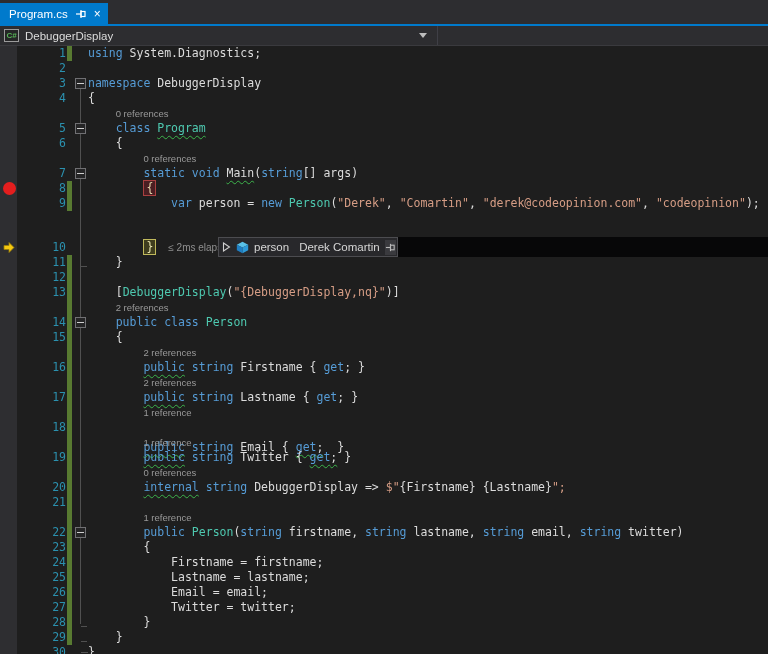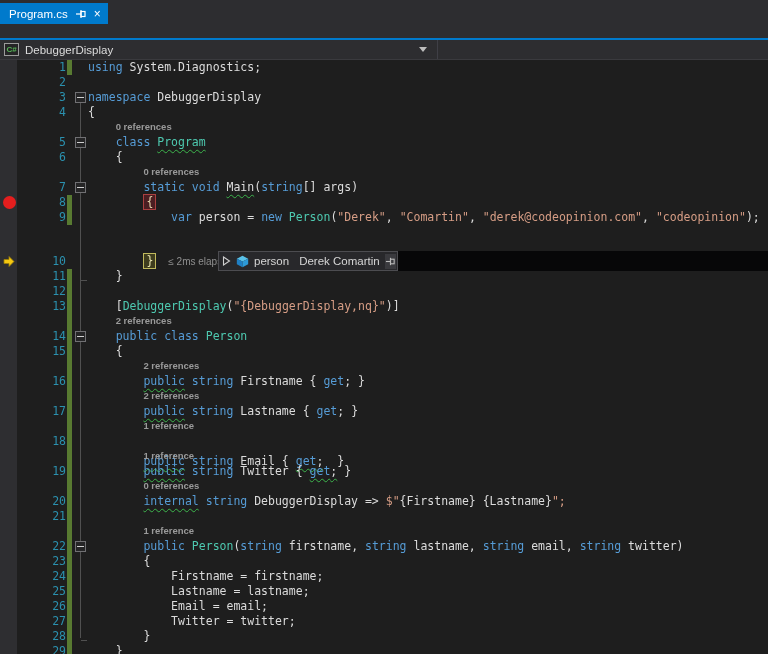--- a/index.html
+++ b/index.html
@@ -1,20 +1,20 @@
 <!DOCTYPE html>
 <html><head>
 <meta charset="utf-8">
 <style>
   * { margin:0; padding:0; box-sizing:border-box; }
   html,body { width:768px; height:654px; background:#1e1e1e; overflow:hidden;
               font-family:"Liberation Sans", sans-serif; }
 
   
-  .tabbar { height:38px; background:#2d2d30; position:relative; }
+  .tabbar { height:24px; background:#2d2d30; position:relative; }
   .tab { position:absolute; left:0; top:3px; height:21px; background:#007ACC;
          display:flex; align-items:center; padding:0 7px 0 9px; gap:7px; }
   .tab-title { color:#ffffff; font-size:11.5px; }
   .tab-icon { display:flex; align-items:center; cursor:pointer; }
   .tab-close { color:#ffffff; font-size:12px; line-height:12px; cursor:pointer; }
   .docline { height:2px; background:#007ACC; }
 
   
   .navbar { height:20px; background:#2d2d30; border-bottom:1px solid #3a3a3e; display:flex; }
   .nav-left { width:438px; display:flex; align-items:center; border-right:1px solid #3f3f46; padding:0 6px 0 4px; }
@@ -45,21 +45,21 @@
           background:#252526; border:1px solid #707073; }
   .fbox::after { content:''; position:absolute; left:1px; right:1px; top:4px; height:1px; background:#cfcfcf; }
   .tick { position:absolute; left:8px; top:11px; width:6px; height:1px; background:#505050; }
   .tick.corner { top:7px; width:7px; }
   .code { flex:1; white-space:pre; color:#dcdcdc; position:relative; }
   .k { color:#569CD6; } .t { color:#4EC9B0; } .s { color:#D69D85; } .p { color:#DCDCDC; }
   .sq { text-decoration:underline wavy #3CB44B 1px; text-underline-offset:3px; }
   .bpbox { background:#4a1e22; border:1px solid #aa4040; padding:0 2px; color:#e3d5ab; }
   .curbox { background:#3f3d1e; border:1px solid #c0b95c; padding:0 2px; color:#e8e4ae; }
   .lensrow .code { font-family:"Liberation Sans", sans-serif; font-size:9.5px; color:#9a9a9a;
-                   display:flex; align-items:flex-end; padding-bottom:1px;font-weight:bold; }
+                   display:flex; align-items:center; padding-bottom:1px; }
   .lens-link { cursor:pointer; }
   .bpdot { position:absolute; left:3px; top:1px; width:13px; height:13px;
            border-radius:50%; background:#e41e1e; }
   .exarrow { position:absolute; left:3px; top:2px; }
 
   
   .perftip { font-family:"Liberation Sans", sans-serif; font-size:10px; color:#8f8f8f; margin-left:12px; }
   .tiprow { z-index:6;margin-top:29px; }
   .dtband { position:absolute; left:130px; right:0; top:-3px; height:20px; background:#070708; }
   .dtbox { position:absolute; left:0; top:0; height:20px; width:180px; background:#28282b;

